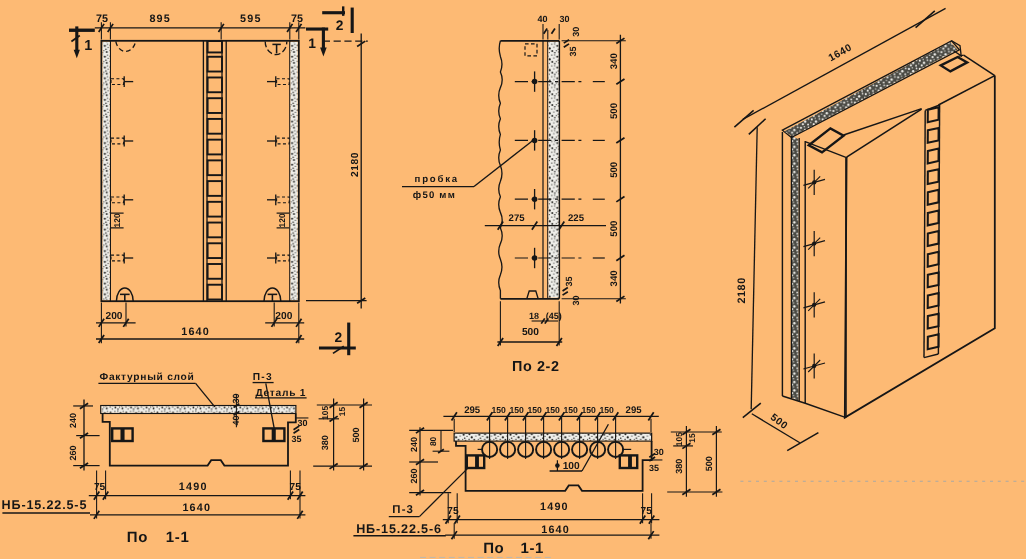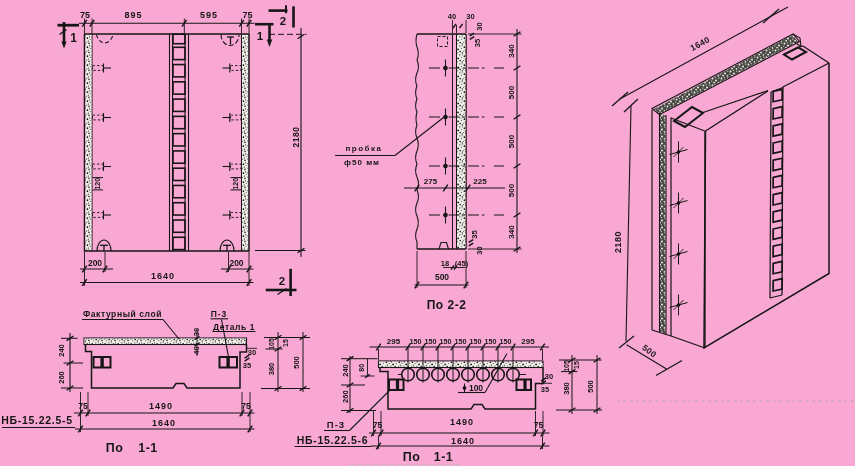--- a/index.html
+++ b/index.html
@@ -1,14 +1,14 @@
 <!DOCTYPE html>
 <html><head><meta charset="utf-8"><style>
 html,body{margin:0;padding:0;background:#ffffff;}
-#page{position:relative;width:855px;height:466px;background:#f9a8d4;overflow:hidden;}
+#page{position:relative;width:855px;height:466px;background:#fdba74;overflow:hidden;}
 text{font-family:"Liberation Sans",sans-serif;}
 </style></head>
 <body>
 <div id="page">
 <svg width="855" height="466" viewBox="0 0 855 466" xmlns="http://www.w3.org/2000/svg">
 <defs>
 <pattern id="sp" width="13" height="9" patternUnits="userSpaceOnUse">
 <rect width="13" height="9" fill="#efeee9"></rect>
 <circle cx="1.2" cy="1.8" r="0.82" fill="#1f1f1d"></circle>
 <circle cx="4.8" cy="0.9" r="0.57" fill="#2a2a26"></circle>

